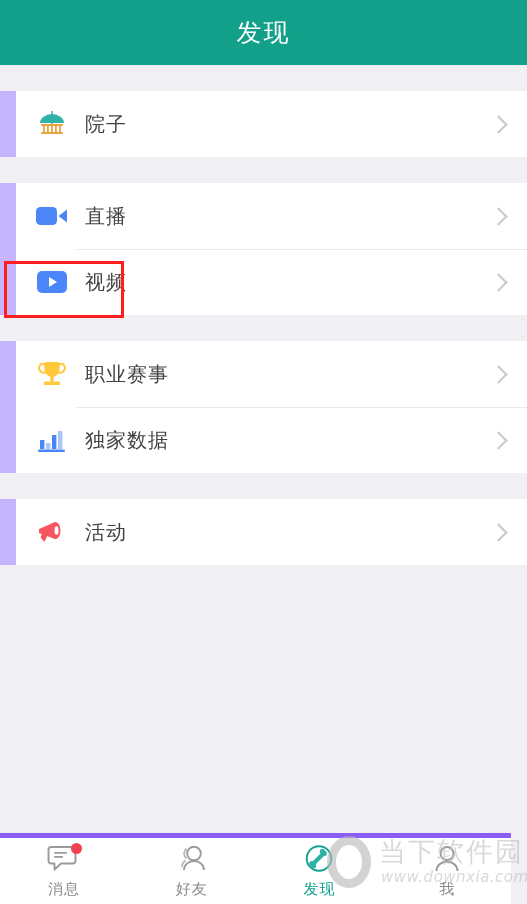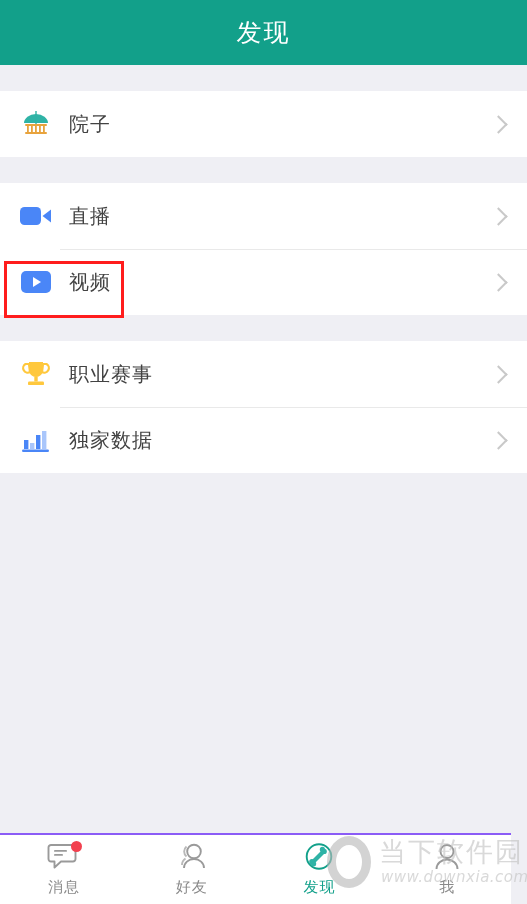--- a/index.html
+++ b/index.html
@@ -17,21 +17,21 @@
     background:#12a08a;
     display:flex; align-items:center; justify-content:center;
   }
   .header-title {
     color:#ffffff; font-size:25px; font-weight:400; letter-spacing:2px;
   }
 
   
   .content { position:absolute; top:65px; left:0; right:0; bottom:71px; background:#efeff4; }
   .gap { height:26px; background:#efeff4; }
-  .group { background:#c4b5fd; }
+  .group { background:#c4b5fd;padding-left:16px; }
 
   .row {
     position:relative;
     height:66px;
     display:flex; align-items:center;
     background:#ffffff;
     padding-left:19px; padding-right:18px;
   }
   .row + .row::before {
     content:"";
@@ -62,21 +62,21 @@
     border:3px solid #ff1d1d;
     pointer-events:none;
     z-index:12;
   }
 
   
   .tabbar {
     position:absolute; left:0; right:16px; bottom:0;
     height:71px;
     background:#ffffff;
-    border-top:2px solid #8b5cf6;
+    border-top:5px solid #8b5cf6;
     display:flex;
   }
   .tab {
     flex:1;
     display:flex; flex-direction:column;
     align-items:center; justify-content:center;
     gap:5px;
     position:relative;
   }
   .tab-icon { width:34px; height:31px; position:relative; }
@@ -202,20 +202,34 @@
             <rect x="1" y="23.5" width="27" height="2.6" rx="1.3" fill="#4a86f7"></rect>
           </svg>
         </span>
         <span class="row-label">独家数据</span>
         <span class="row-arrow"></span>
       </div>
     </div>
 
     <div class="gap"></div>
 
+    <div class="group">
+      <div class="row">
+        <span class="row-icon">
+          <svg width="32" height="28" viewBox="0 0 32 28">
+            <path d="M3 11 L19 4 L19 21 L3 15 Z" fill="#f5565f"></path>
+            <ellipse cx="19.5" cy="12.5" rx="5" ry="8.6" fill="#f5565f"></ellipse>
+            <ellipse cx="20.5" cy="12.5" rx="2" ry="4.3" fill="#ffffff"></ellipse>
+            <path d="M6 15 L11.5 17.2 L8.5 24 L4.6 19.5 Z" fill="#f5565f"></path>
+          </svg>
+        </span>
+        <span class="row-label">活动</span>
+        <span class="row-arrow"></span>
+      </div>
+    </div>
 
   </div>
 
   <div class="hl-box" style="left:4px; top:261px; width:120px; height:57px;"></div>
 
   <div class="watermark">
     <div class="wm-ring"></div>
     <div class="wm-text">当下软件园</div>
     <div class="wm-url">www.downxia.com</div>
   </div>

